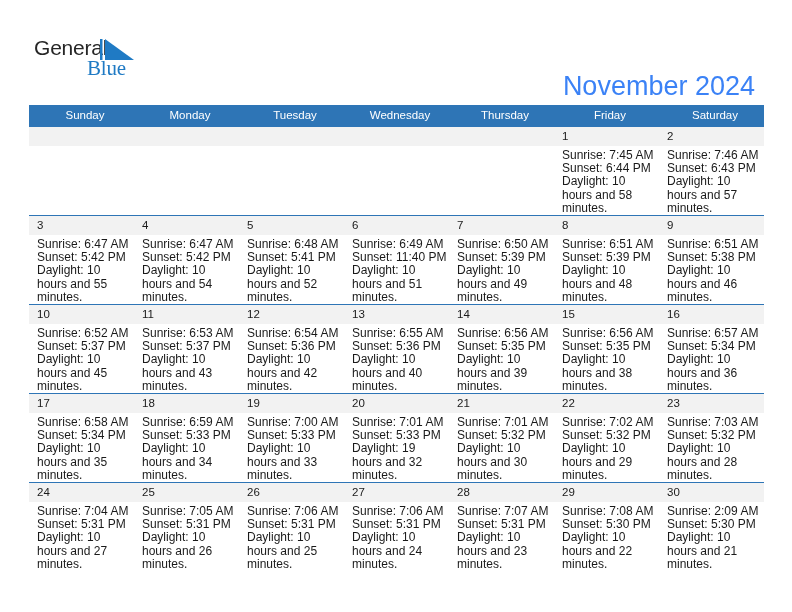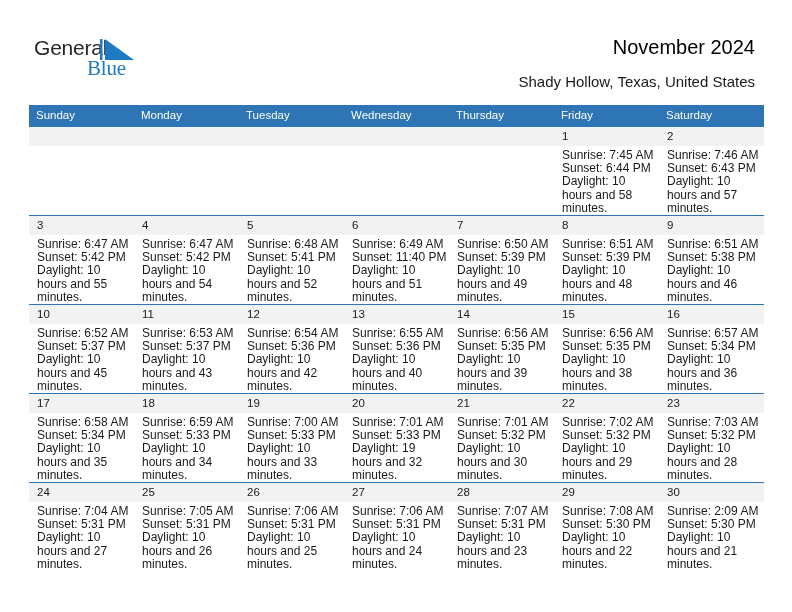--- a/index.html
+++ b/index.html
@@ -62,24 +62,25 @@
     height: 21px;
   }
 
   .title-block {
     position: absolute;
     right: 37px;
     top: 30px;
     text-align: right;
   }
   .cal-title {
-    font-size: 20px;
-    color: #000000;
+    font-size: 27px;
+    color: #3b82f6;
     line-height: 34px;
     white-space: nowrap;
+    margin-top: 39px;
   }
   .cal-subtitle {
     margin-top: 9px;
     font-size: 15px;
     color: #1a1a1a;
     line-height: 18px;
     white-space: nowrap;
   }
 
   
@@ -89,21 +90,21 @@
     top: 105px;
     width: 735px;
     border-collapse: collapse;
     table-layout: fixed;
   }
   .calendar th {
     background: #2e75b6;
     color: #ffffff;
     font-weight: normal;
     font-size: 11.5px;
-    text-align: left;
+    text-align: center;
     padding: 4px 0 5px 7px;
     height: 12px;
     line-height: 13px;
     border: none;
     margin-left: 34px;
   }
   .calendar td {
     vertical-align: top;
     padding: 0;
     border: none;

